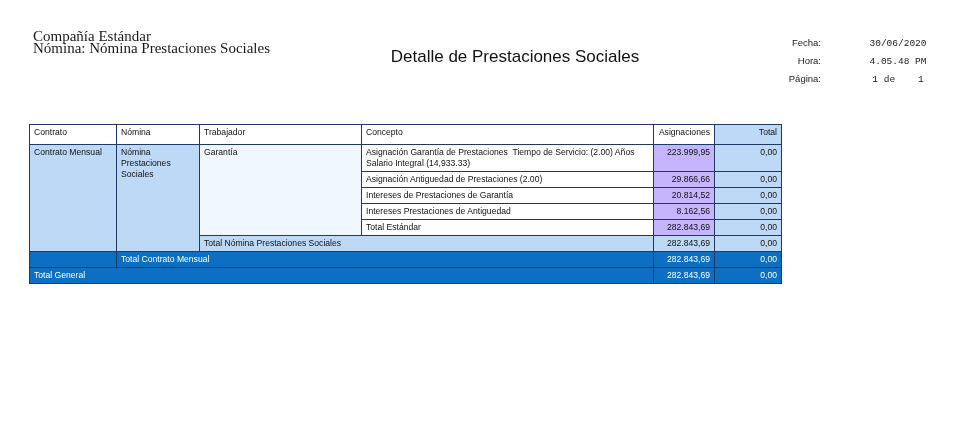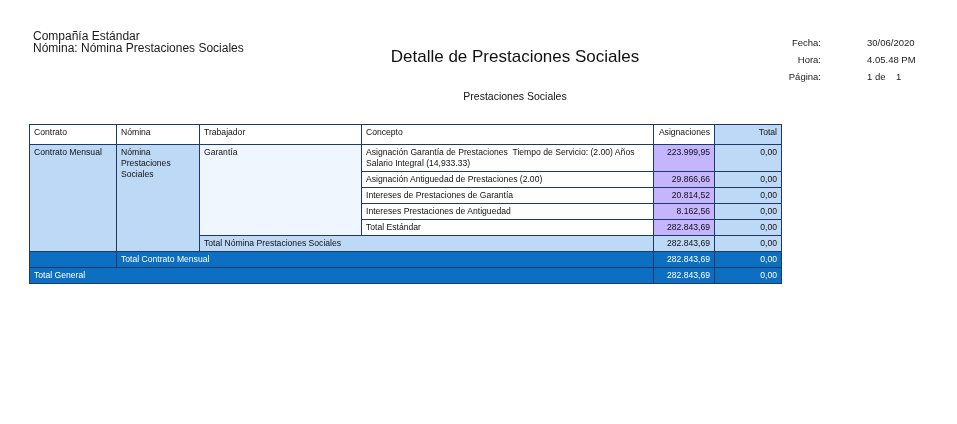--- a/index.html
+++ b/index.html
@@ -19,24 +19,25 @@
   
   .page-header {
     position: absolute;
     left: 0; top: 0; right: 0;
     height: 130px;
   }
   .company-block {
     position: absolute;
     left: 33px;
     top: 30px;
-    font-size: 12px;
+    font-size: 15px;
     line-height: 12px;
     color: #1a1a1a;
     white-space: nowrap;
+    font-family: Liberation Serif, serif;
   }
   .company-block div { white-space: nowrap; }
 
   .title-block {
     position: absolute;
     left: 300px;
     top: 30px;
     width: 430px;
     text-align: center;
   }
@@ -70,23 +71,24 @@
     align-items: baseline;
     white-space: nowrap;
     gap: 40px;
   }
   .meta-label {
     text-align: right;
     width: 46px;
     margin-right: 6px;
   }
   .meta-value {
-    text-align: left;
+    text-align: center;
     min-width: 62px;
     white-space: pre;
+    font-family: Liberation Mono, monospace;
   }
 
   
   .report-table-wrap {
     position: absolute;
     left: 29px;
     top: 124px;
     width: 752px;
   }
   table.report {
@@ -178,21 +180,20 @@
 
 <div class="page-header">
 
   <div class="company-block">
     <div>Compañía Estándar</div>
     <div>Nómina: Nómina Prestaciones Sociales</div>
   </div>
 
   <div class="title-block">
     <div class="report-title">Detalle de Prestaciones Sociales</div>
-    <div class="report-subtitle">Prestaciones Sociales</div>
   </div>
 
   <div class="meta-block">
     <div class="meta-row">
       <span class="meta-label">Fecha:</span>
       <span class="meta-value">30/06/2020</span>
     </div>
     <div class="meta-row">
       <span class="meta-label">Hora:</span>
       <span class="meta-value">4.05.48 PM</span>

